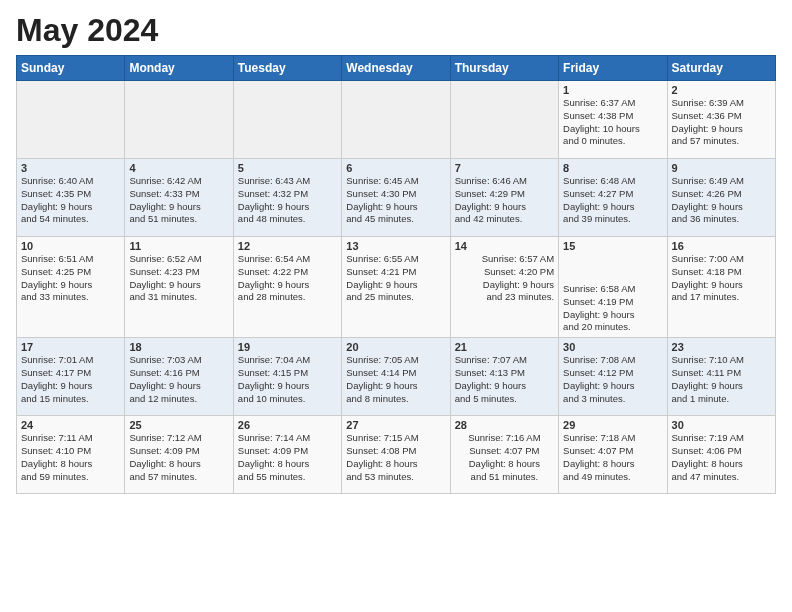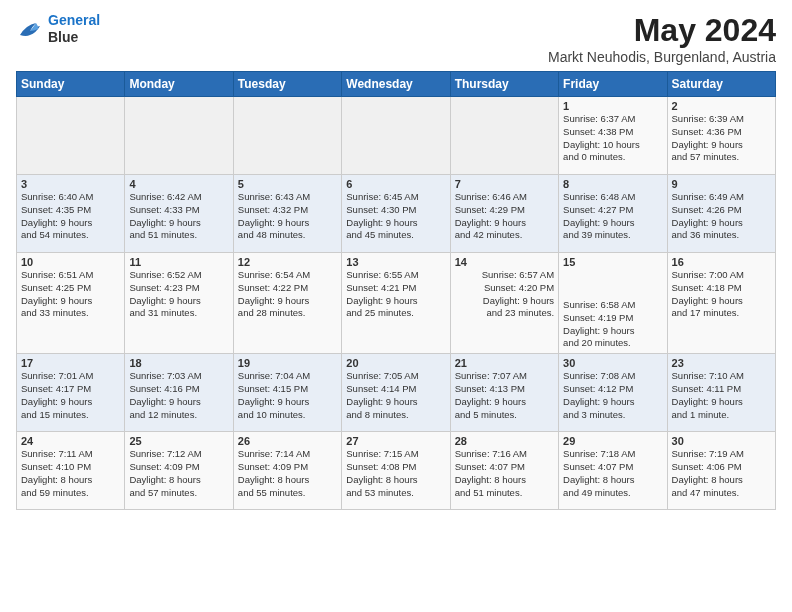--- a/index.html
+++ b/index.html
@@ -93,33 +93,22 @@
     }
     .empty-cell {
       background: #f0f0f0 !important;
     }
   </style>
 </head>
 <body>
 
 <div class="page">
   <div class="header">
-    <div class="logo">
-      <svg class="logo-bird" viewBox="0 0 28 24" xmlns="http://www.w3.org/2000/svg">
-        <path d="M4 18 Q10 8 20 6 Q16 10 14 14 Q18 10 24 9 Q20 16 14 18 Q10 20 4 18Z" fill="#2a6db5"></path>
-        <path d="M14 14 Q16 12 20 6 Q22 8 22 12 Q18 14 14 14Z" fill="#5aa0e0"></path>
-      </svg>
-      <div class="logo-text">
-        <div><span>General</span></div>
-        <div>Blue</div>
-      </div>
-    </div>
     <div class="title-block">
       <div class="main-title">May 2024</div>
-      <div class="subtitle">Markt Neuhodis, Burgenland, Austria</div>
     </div>
   </div>
 
   <table>
     <thead>
       <tr>
         <th>Sunday</th>
         <th>Monday</th>
         <th>Tuesday</th>
         <th>Wednesday</th>
@@ -327,21 +316,21 @@
           </td>
           <td>
             <span class="day-num">27</span>
             <div class="day-info" style="white-space: pre-line;">Sunrise: 7:15 AM
 Sunset: 4:08 PM
 Daylight: 8 hours
 and 53 minutes.</div>
           </td>
           <td>
             <span class="day-num">28</span>
-            <div class="day-info" style="white-space: pre-line;">Sunrise: 7:16 AM
+            <div class="day-info" style="white-space: pre-line; text-align: center;">Sunrise: 7:16 AM
 Sunset: 4:07 PM
 Daylight: 8 hours
 and 51 minutes.</div>
           </td>
           <td>
             <span class="day-num">29</span>
             <div class="day-info" style="white-space: pre-line;">Sunrise: 7:18 AM
 Sunset: 4:07 PM
 Daylight: 8 hours
 and 49 minutes.</div>

